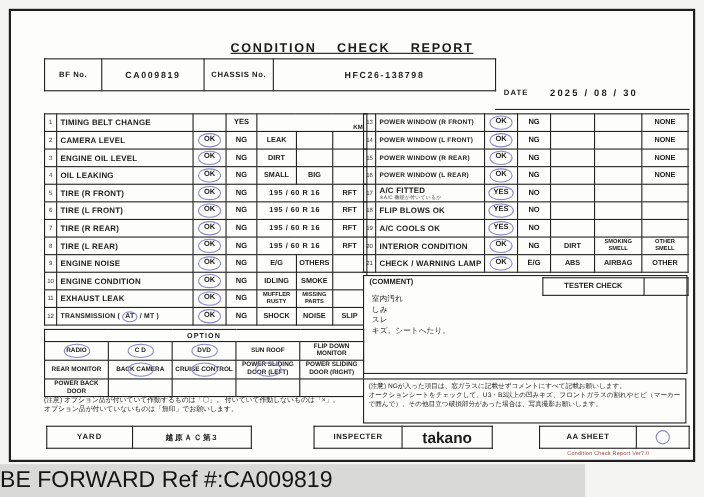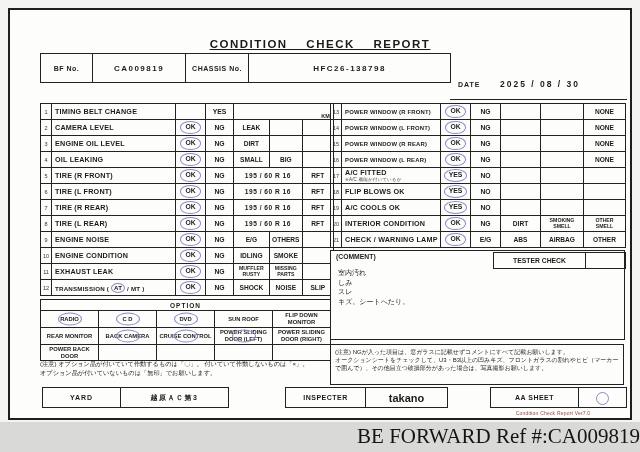--- a/index.html
+++ b/index.html
@@ -55,28 +55,28 @@
   .note-left { left:40px; top:360px; width:292px; font-size:6.2px; line-height:8.5px; color:#222; }
   .note-right { left:330px; top:344px; width:294px; height:41px; border:1px solid #222; padding:3px 4px; font-size:6px; line-height:8px; color:#222; background:#fdfdfc; }
 
   
   .fbox td { height:20px; text-align:center; font-weight:bold; }
   .yard { left:42px; top:387px; }
   .yard .lab { font-size:7px; letter-spacing:1px; }
   .yard .val { font-size:7px; letter-spacing:1.5px; }
   .insp { left:285px; top:387px; }
   .insp .lab { font-size:7px; letter-spacing:0.5px; }
-  .insp .val { font-size:11px; }
+  .insp .val { font-size:14px; }
   .aa { left:490px; top:387px; }
   .aa .lab { font-size:7px; letter-spacing:0.5px; }
   .aa-circ { display:inline-block; width:13px; height:13px; border:1.6px solid #8a8ac9; border-radius:50%; vertical-align:middle; }
   .version { left:480px; top:410px; width:146px; text-align:center; font-size:5px; color:#a04545; letter-spacing:0.2px; }
 
   
-  .caption { left:0; top:422px; width:640px; height:30px; background:#d9d9d7; text-align:right; font-family:Liberation Serif, serif; font-size:21px; color:#141414; line-height:29px; }
+  .caption { left:0; top:422px; width:532px; height:30px; background:#d9d9d7; text-align:left; font-family:Liberation Sans, sans-serif; font-size:21px; color:#141414; line-height:29px; }
 </style>
 </head>
 <body>
 
 <div class="abs scan"></div>
 
 <div class="abs title">CONDITION CHECK REPORT</div>
 
 <table class="hdr">
   <colgroup>

